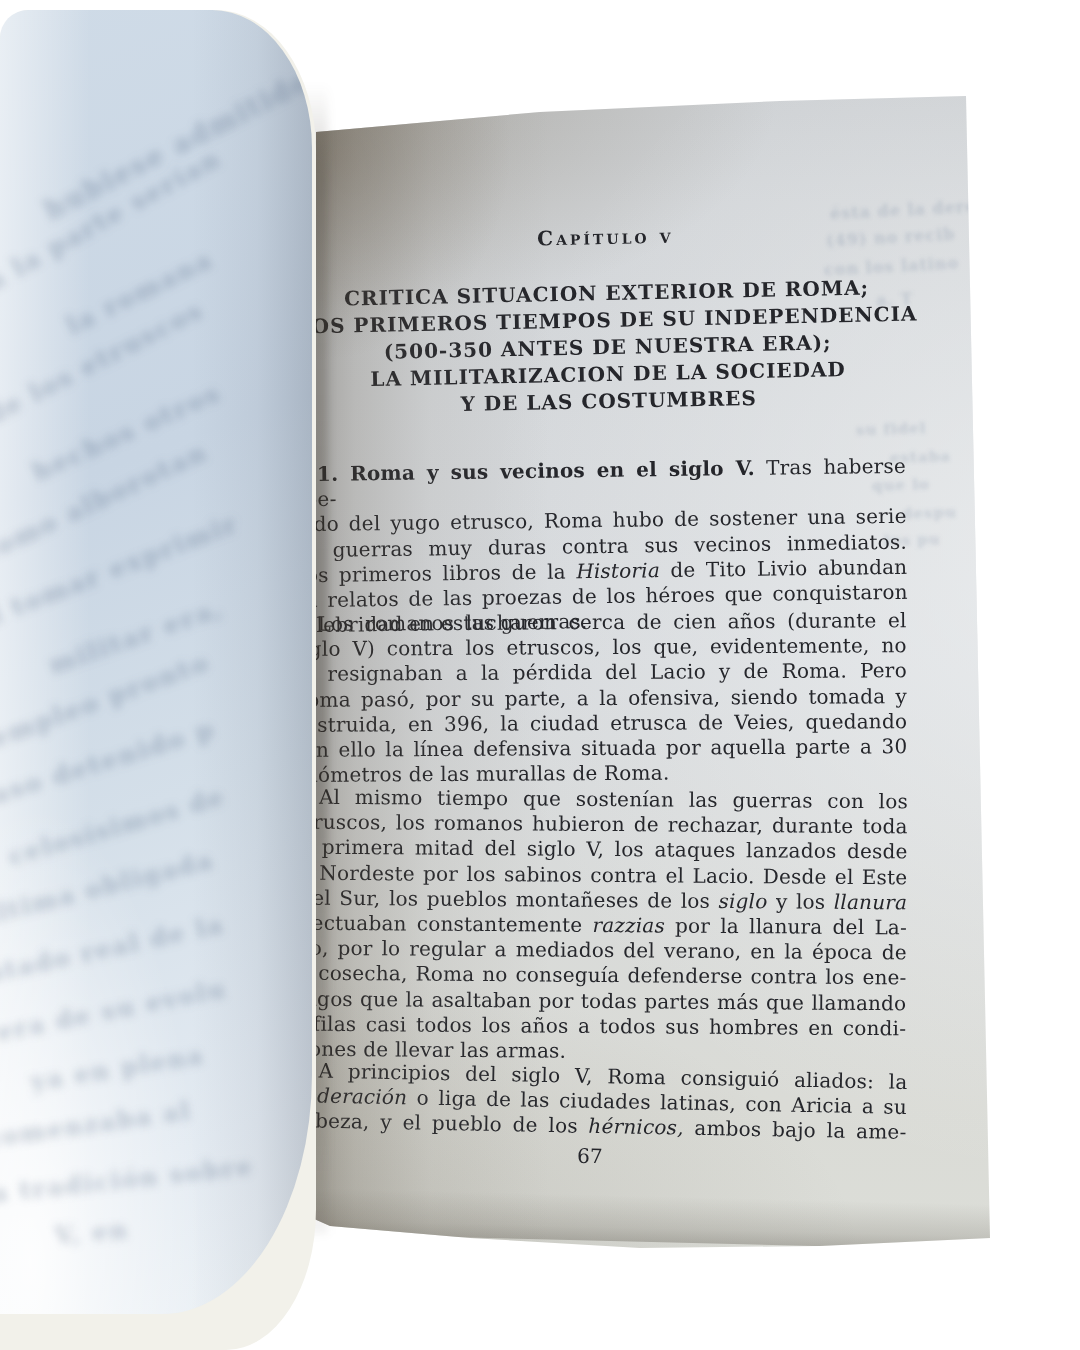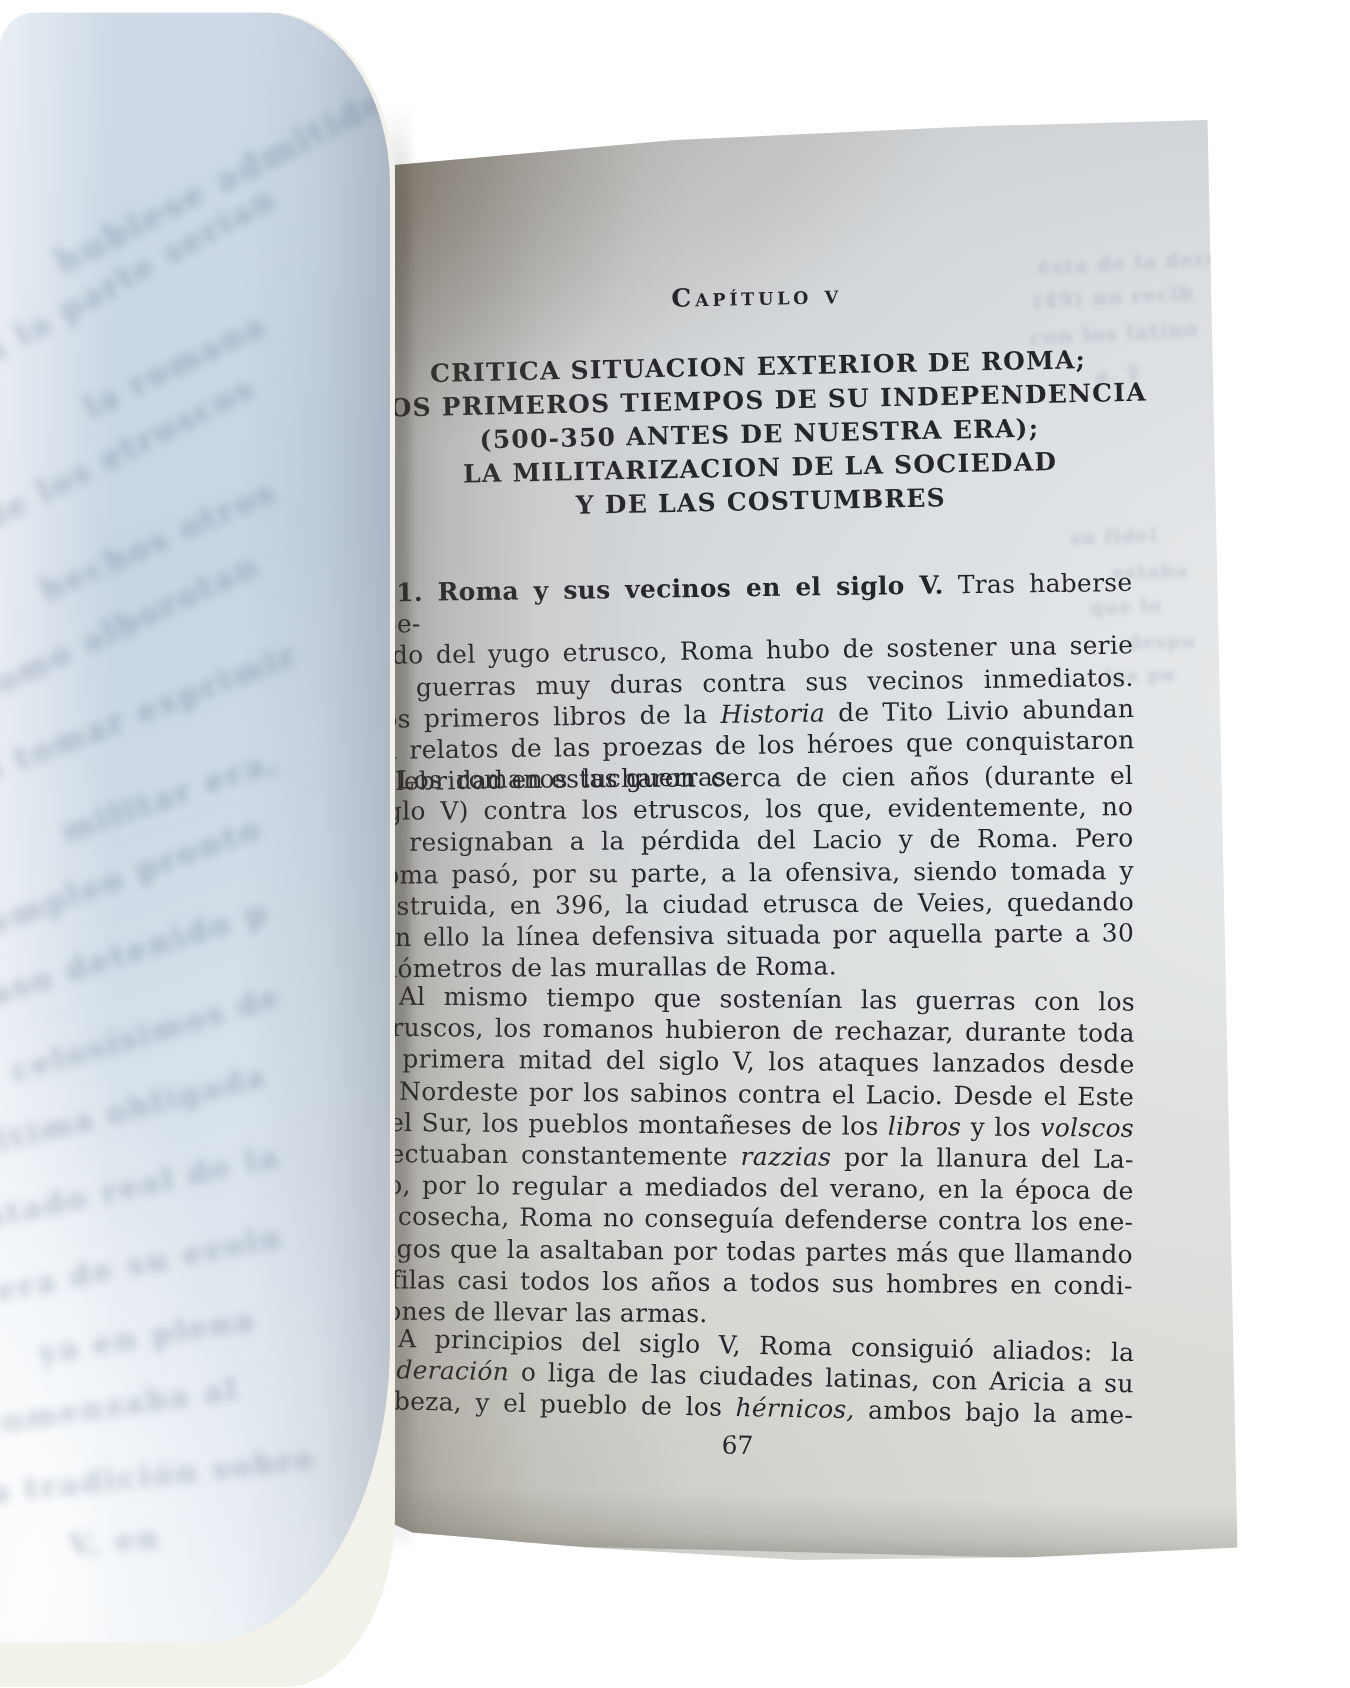--- a/index.html
+++ b/index.html
@@ -127,21 +127,21 @@
           <div class="line"><span class="sg-n">Roma pasó, por su parte, a la ofensiva, siendo tomada y</span></div>
           <div class="line"><span class="sg-n">destruida, en 396, la ciudad etrusca de Veies, quedando</span></div>
           <div class="line"><span class="sg-n">con ello la línea defensiva situada por aquella parte a 30</span></div>
           <div class="line last"><span class="sg-n">kilómetros de las murallas de Roma.</span></div>
         </div>
         <div class="para" style="top: 787px; transform: rotate(0.45deg);">
           <div class="line first"><span class="sg-n">Al mismo tiempo que sostenían las guerras con los</span></div>
           <div class="line"><span class="sg-n">etruscos, los romanos hubieron de rechazar, durante toda</span></div>
           <div class="line"><span class="sg-n">la primera mitad del siglo V, los ataques lanzados desde</span></div>
           <div class="line"><span class="sg-n">el Nordeste por los sabinos contra el Lacio. Desde el Este</span></div>
-          <div class="line"><span class="sg-n">y el Sur, los pueblos montañeses de los </span><span class="sg-i">libros</span><span class="sg-n"> y los </span><span class="sg-i">volscos</span></div>
+          <div class="line"><span class="sg-n">y el Sur, los pueblos montañeses de los </span><span class="sg-i">siglo</span><span class="sg-n"> y los </span><span class="sg-i">llanura</span></div>
           <div class="line"><span class="sg-n">efectuaban constantemente </span><span class="sg-i">razzias</span><span class="sg-n"> por la llanura del La-</span></div>
           <div class="line"><span class="sg-n">cio, por lo regular a mediados del verano, en la época de</span></div>
           <div class="line"><span class="sg-n">la cosecha, Roma no conseguía defenderse contra los ene-</span></div>
           <div class="line"><span class="sg-n">migos que la asaltaban por todas partes más que llamando</span></div>
           <div class="line"><span class="sg-n">a filas casi todos los años a todos sus hombres en condi-</span></div>
           <div class="line last"><span class="sg-n">ciones de llevar las armas.</span></div>
         </div>
         <div class="para" style="top: 1064px; transform: rotate(1.1deg);">
           <div class="line first"><span class="sg-n">A principios del siglo V, Roma consiguió aliados: la</span></div>
           <div class="line"><span class="sg-i">Federación</span><span class="sg-n"> o liga de las ciudades latinas, con Aricia a su</span></div>

